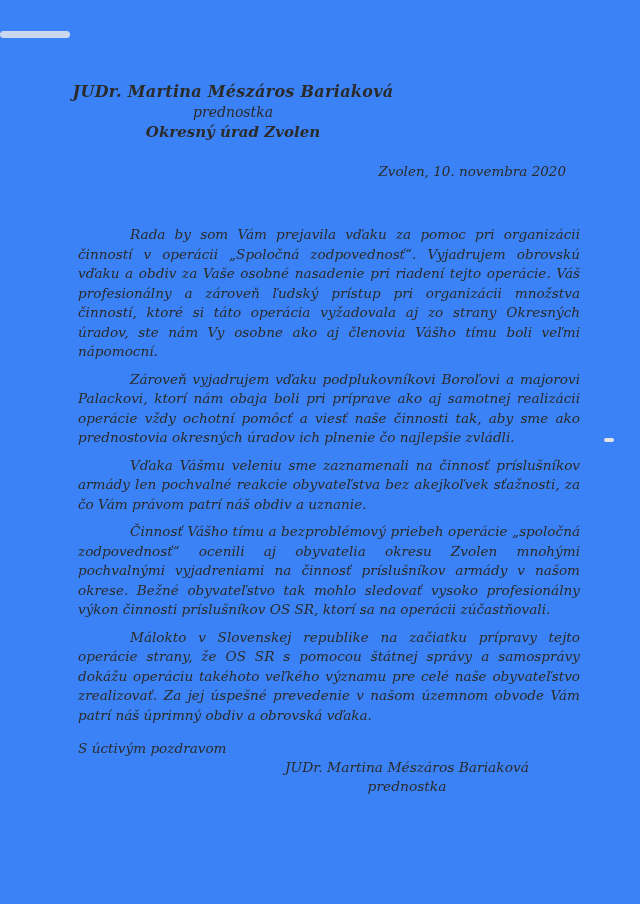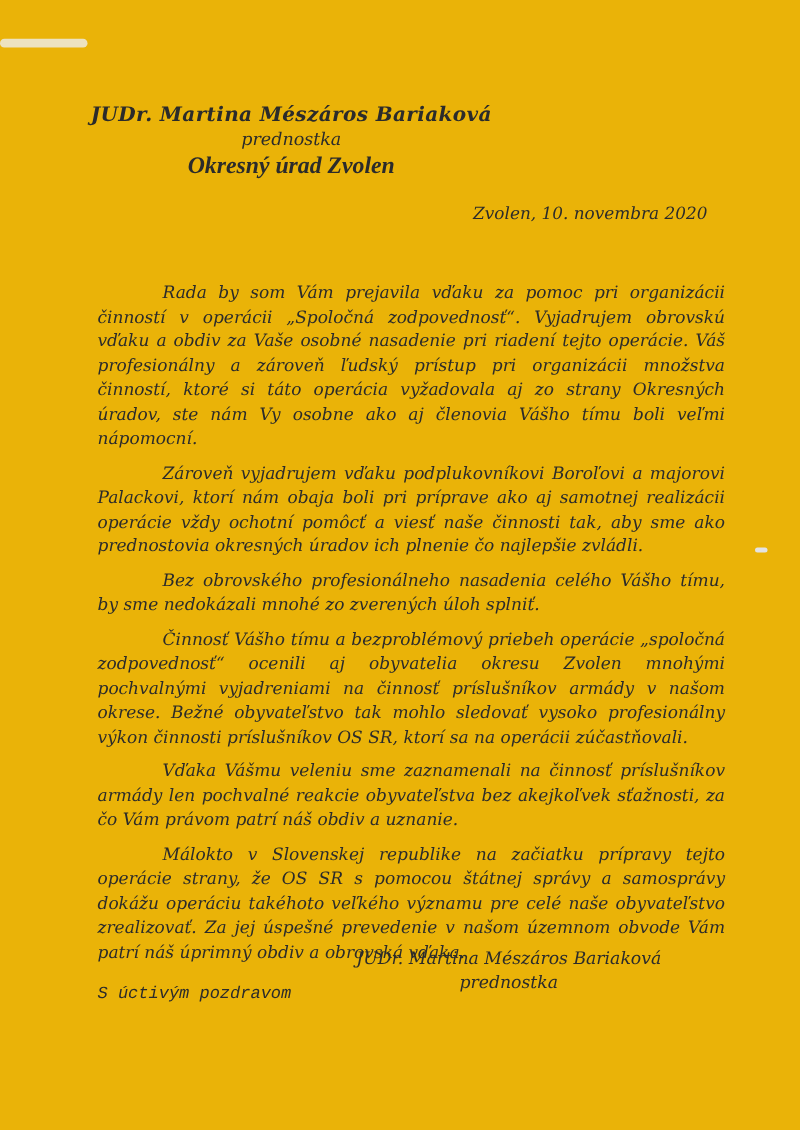--- a/index.html
+++ b/index.html
@@ -4,21 +4,21 @@
 <style>
   html, body {
     margin: 0;
     padding: 0;
     background: #ffffff;
   }
   .page {
     position: relative;
     width: 640px;
     height: 904px;
-    background: #eab308;
+    background: #3b82f6;
     overflow: hidden;
     font-family: "DejaVu Serif", serif;
     font-style: italic;
     color: #2b2b2b;
   }
   
   .artifact-smudge {
     position: absolute;
     left: 0;
     top: 31px;
@@ -50,24 +50,23 @@
     font-size: 16px;
     font-weight: bold;
     letter-spacing: 0.3px;
     white-space: nowrap;
   }
   .letterhead .lh-title {
     font-size: 14px;
     margin-top: 2px;
   }
   .letterhead .lh-office {
-    font-size: 19px;
+    font-size: 15px;
     font-weight: bold;
     margin-top: 1px;
-    font-family: Liberation Serif, serif;
   }
 
   .dateline {
     position: absolute;
     top: 163px;
     right: 74px;
     font-size: 13.5px;
     font-style: italic;
   }
 
@@ -82,21 +81,20 @@
   .salutation {
     margin: 0 0 9px 0;
   }
   .letter-body p.para {
     margin: 0 0 8px 0;
     text-indent: 52px;
     text-align: justify;
     text-align-last: left;
   }
   .closing {
-    font-family: Liberation Mono, monospace;
   }
 
   .signature {
     position: absolute;
     top: 758px;
     left: 282px;
     width: 250px;
     text-align: center;
     font-size: 13.8px;
     line-height: 19px;
@@ -114,23 +112,22 @@
     <div class="lh-name">JUDr. Martina Mészáros Bariaková</div>
     <div class="lh-title">prednostka</div>
     <div class="lh-office">Okresný úrad Zvolen</div>
   </div>
 
   <div class="dateline">Zvolen, 10. novembra 2020</div>
 
   <div class="letter-body">
     <p class="para">Rada by som Vám prejavila vďaku za pomoc pri organizácii činností v operácii „Spoločná zodpovednosť“. Vyjadrujem obrovskú vďaku a obdiv za Vaše osobné nasadenie pri riadení tejto operácie. Váš profesionálny a zároveň ľudský prístup pri organizácii množstva činností, ktoré si táto operácia vyžadovala aj zo strany Okresných úradov, ste nám Vy osobne ako aj členovia Vášho tímu boli veľmi nápomocní.</p>
     <p class="para">Zároveň vyjadrujem vďaku podplukovníkovi Boroľovi a majorovi Palackovi, ktorí nám obaja boli pri príprave ako aj samotnej realizácii operácie vždy ochotní pomôcť a viesť naše činnosti tak, aby sme ako prednostovia okresných úradov ich plnenie čo najlepšie zvládli.</p>
-    <p class="para">Bez obrovského profesionálneho nasadenia celého Vášho tímu, by sme nedokázali mnohé zo zverených úloh splniť.</p>
+    <p class="para">Vďaka Vášmu veleniu sme zaznamenali na činnosť príslušníkov armády len pochvalné reakcie obyvateľstva bez akejkoľvek sťažnosti, za čo Vám právom patrí náš obdiv a uznanie.</p>
     <p class="para">Činnosť Vášho tímu a bezproblémový priebeh operácie „spoločná zodpovednosť“ ocenili aj obyvatelia okresu Zvolen mnohými pochvalnými vyjadreniami na činnosť príslušníkov armády v našom okrese. Bežné obyvateľstvo tak mohlo sledovať vysoko profesionálny výkon činnosti príslušníkov OS SR, ktorí sa na operácii zúčastňovali.</p>
-    <p class="para">Vďaka Vášmu veleniu sme zaznamenali na činnosť príslušníkov armády len pochvalné reakcie obyvateľstva bez akejkoľvek sťažnosti, za čo Vám právom patrí náš obdiv a uznanie.</p>
     <p class="para">Málokto v Slovenskej republike na začiatku prípravy tejto operácie strany, že OS SR s pomocou štátnej správy a samosprávy dokážu operáciu takéhoto veľkého významu pre celé naše obyvateľstvo zrealizovať. Za jej úspešné prevedenie v našom územnom obvode Vám patrí náš úprimný obdiv a obrovská vďaka.</p>
     <p class="closing">S úctivým pozdravom</p>
   </div>
 
   <div class="signature">
     <div class="sig-name">JUDr. Martina Mészáros Bariaková</div>
     <div class="sig-title">prednostka</div>
   </div>
 
 </div>

